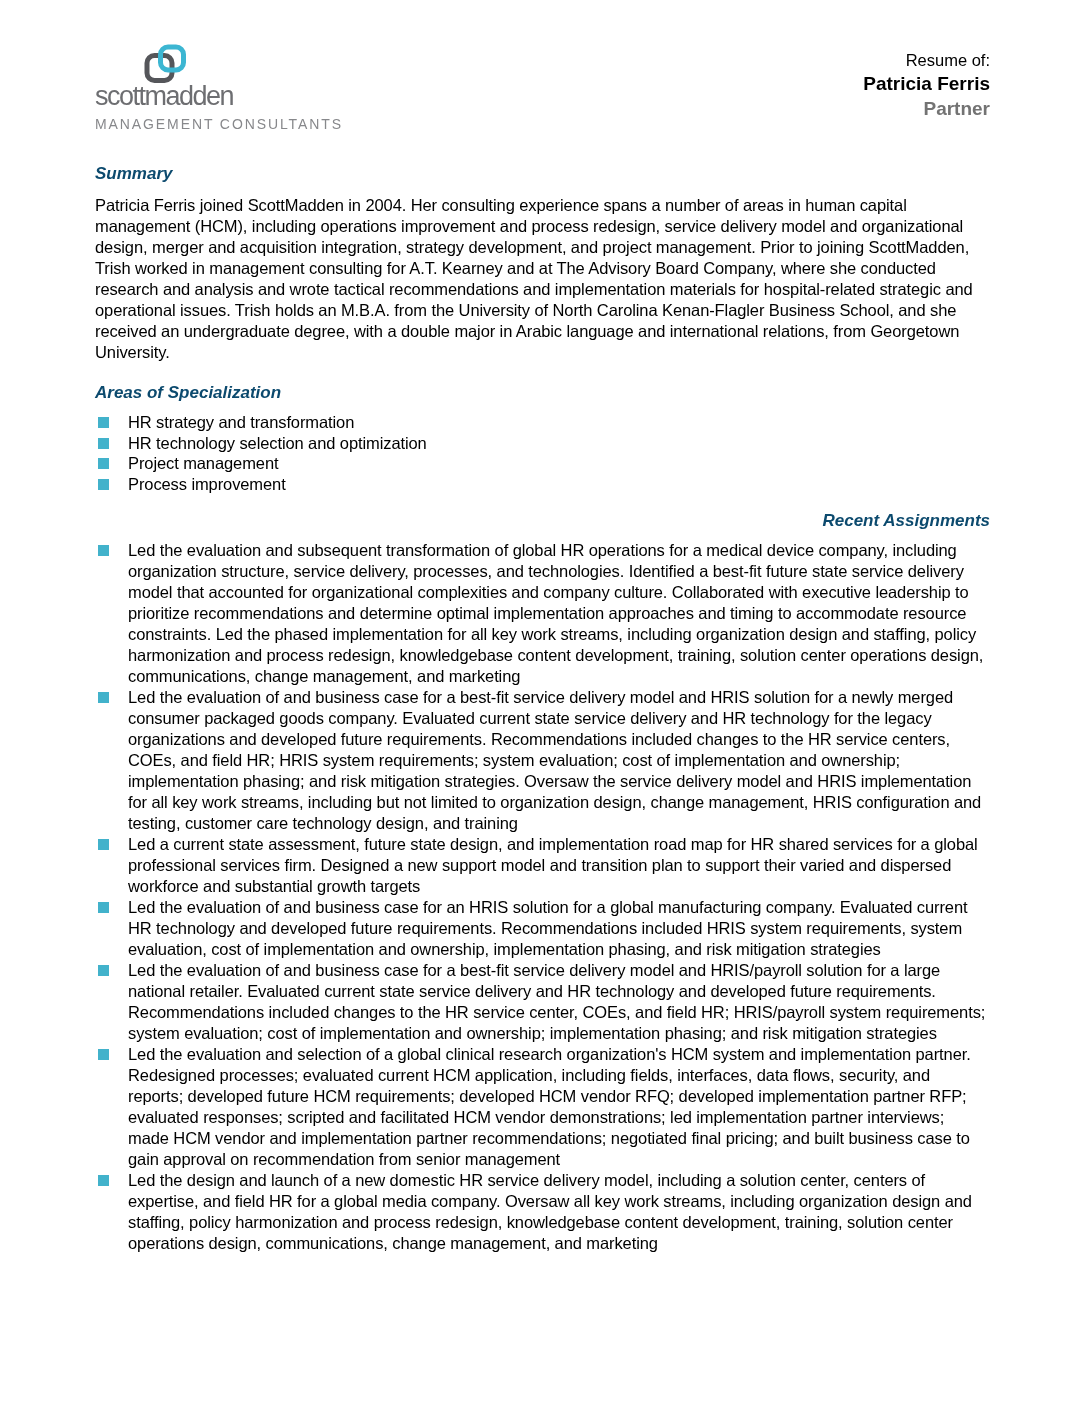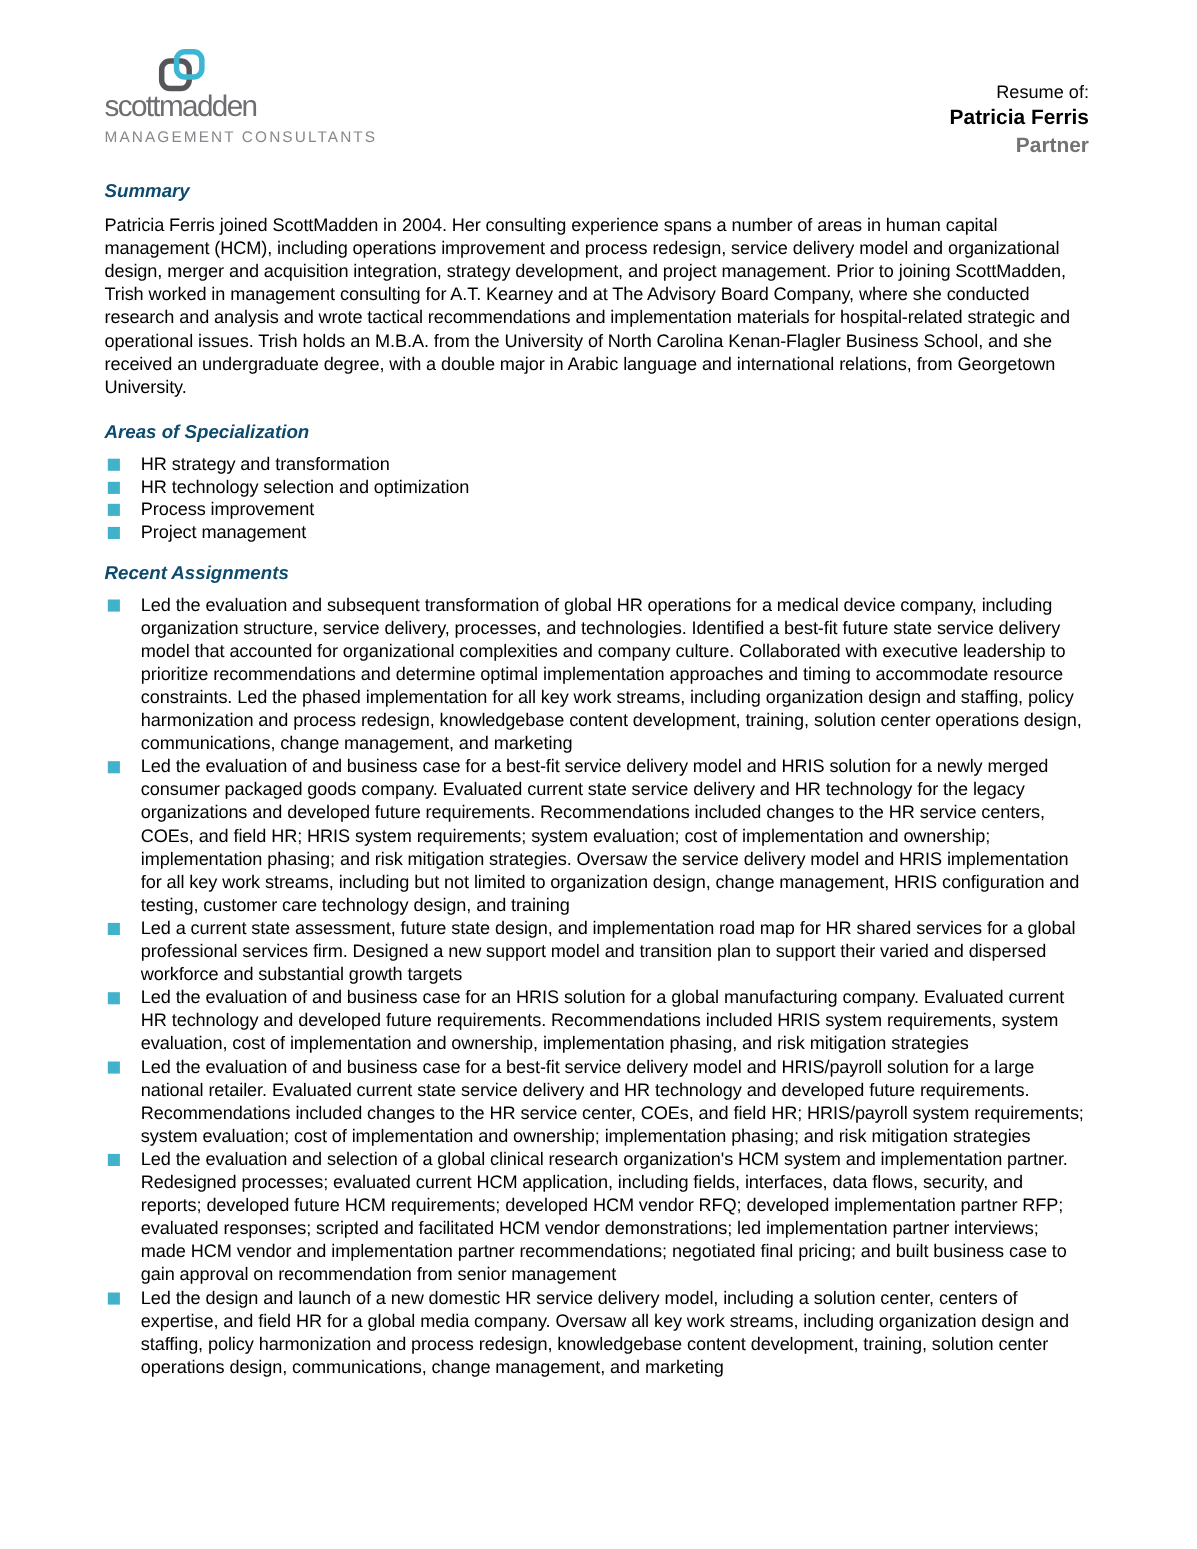--- a/index.html
+++ b/index.html
@@ -22,32 +22,32 @@
   .logo-icon { margin-left: 48px; display: block; height: 40px; }
   .wordmark {
     font-size: 27px; letter-spacing: -1.5px; font-weight: 400;
     color: #6d6e71; line-height: 34px; margin-top: -5px;
   }
   .tagline {
     font-size: 14px; letter-spacing: 1.9px; color: #87888b;
     text-align: right; margin-top: 3px; padding-right: 2px;
     font-weight: 400;
   }
-  .header-right { text-align: right; padding-top: 5px; margin-top: 24px; }
+  .header-right { text-align: right; padding-top: 5px; }
   .resume-of { font-size: 16.5px; line-height: 22px; color: #000; }
   .person-name { font-size: 19px; font-weight: 700; line-height: 25px; color: #000; }
   .person-title { font-size: 19px; font-weight: 700; line-height: 25px; color: #737373; }
   
   .section-heading {
     font-size: 17px; font-weight: 700; font-style: italic;
     color: #0c4a6e; line-height: 21px;
   }
   .h-summary { margin-top: 23px; }
   .h-spec { margin-top: 19px; }
-  .h-recent { margin-top: 16px; }
+  .h-recent { margin-top: 16px; text-align: right; }
   .body-par {
     margin-top: 11px;
     font-size: 16.5px; line-height: 21px; letter-spacing: -0.1px;
     color: #000; width: 902px;
   }
   ul.blist { list-style: none; margin-top: 9px; }
   ul.blist li { display: flex; align-items: flex-start; }
   .bullet-sq {
     flex: 0 0 auto;
     width: 11px; height: 11px; margin: 5px 0 0 3px;
@@ -96,26 +96,26 @@
         <span class="btext">HR strategy and transformation</span>
       </li>
 
       <li>
         <span class="bullet-sq" style="background: rgb(66, 178, 203);"></span>
         <span class="btext">HR technology selection and optimization</span>
       </li>
 
       <li>
         <span class="bullet-sq" style="background: rgb(66, 178, 203);"></span>
-        <span class="btext">Process improvement</span>
+        <span class="btext">Project management</span>
       </li>
 
       <li>
         <span class="bullet-sq" style="background: rgb(66, 178, 203);"></span>
-        <span class="btext">Project management</span>
+        <span class="btext">Process improvement</span>
       </li>
     </ul>
 
   <div class="section-heading h-recent">Recent Assignments</div>
   <ul class="blist assign-list">
 
       <li>
         <span class="bullet-sq" style="background: rgb(66, 178, 203);"></span>
         <span class="btext">Led the evaluation and subsequent transformation of global HR operations for a medical device company, including organization structure, service delivery, processes, and technologies. Identified a best-fit future state service delivery model that accounted for organizational complexities and company culture. Collaborated with executive leadership to prioritize recommendations and determine optimal implementation approaches and timing to accommodate resource constraints. Led the phased implementation for all key work streams, including organization design and staffing, policy harmonization and process redesign, knowledgebase content development, training, solution center operations design, communications, change management, and marketing</span>
       </li>

